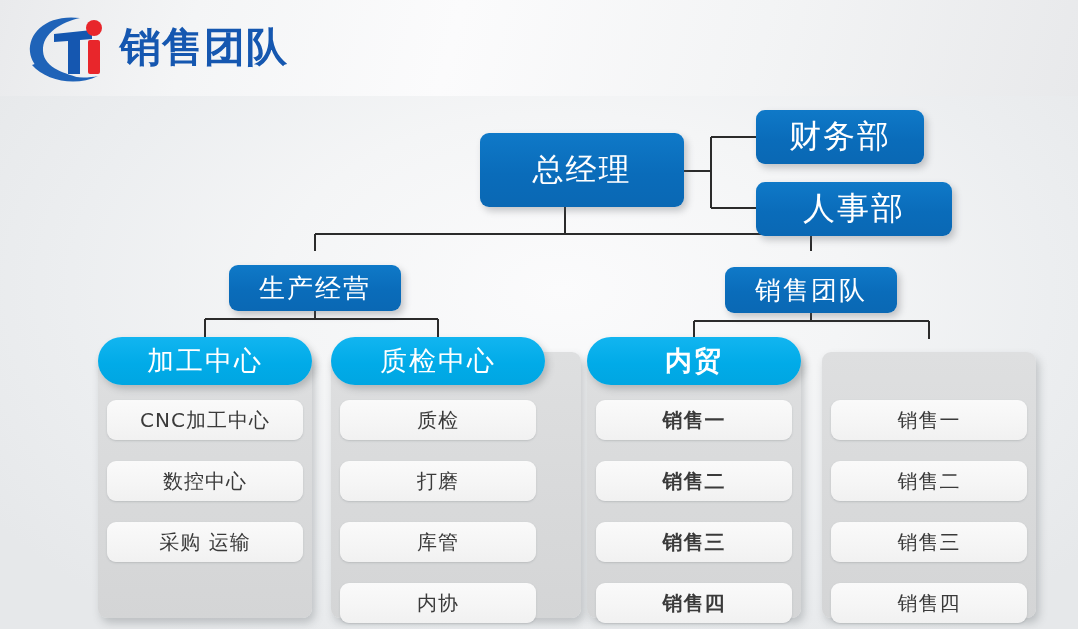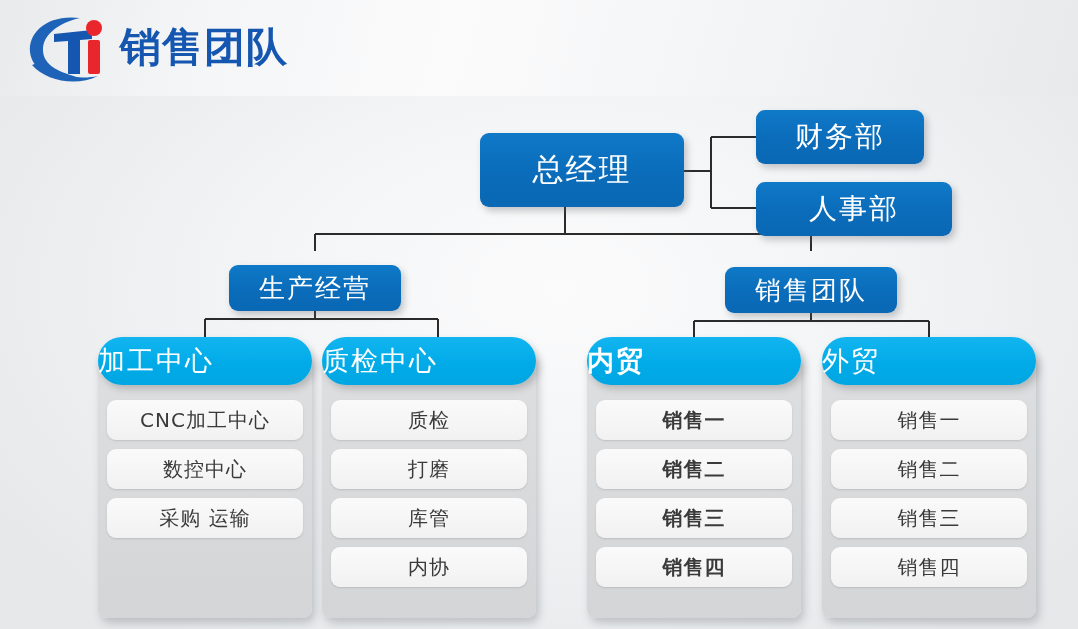--- a/index.html
+++ b/index.html
@@ -31,34 +31,34 @@
   
   .node{position:absolute;display:flex;align-items:center;justify-content:center;
     color:#ffffff;border-radius:9px;
     box-shadow:3px 4px 7px rgba(90,95,100,.33);
     font-family:"DejaVu Sans","Liberation Sans",sans-serif;}
   .node.lvl1{background:linear-gradient(180deg,#0f79c8 0%,#0a6cba 55%,#0a68b4 100%);
     font-size:31px;letter-spacing:2px;}
   .node.lvl2{background:linear-gradient(180deg,#0f79c8 0%,#0a6cba 55%,#0a68b4 100%);
     font-size:26px;letter-spacing:2px;margin-top:14px;}
   .node.dept{background:linear-gradient(180deg,#0f79c8 0%,#0a6cba 55%,#0a68b4 100%);
-    font-size:28px;letter-spacing:2px;}
+    font-size:32px;letter-spacing:2px;}
 
   
   .group{position:absolute;width:214px;top:352px;height:266px;
     background:linear-gradient(180deg,#dedfe0 0%,#d8d9da 60%,#d4d5d6 100%);
     border-radius:9px;box-shadow:3px 5px 8px rgba(90,95,100,.30);}
   .group-head{position:absolute;left:0;top:-15px;width:214px;height:48px;
-    display:flex;align-items:center;justify-content:flex-start;
+    display:flex;align-items:center;justify-content:center;
     background:linear-gradient(180deg,#12b5f0 0%,#01abe8 55%,#00a6e2 100%);
     border-radius:24px;color:#fff;font-size:27px;letter-spacing:2px;
     box-shadow:3px 4px 7px rgba(90,95,100,.32);
     font-family:"DejaVu Sans","Liberation Sans",sans-serif;}
   .items{position:absolute;left:9px;top:48px;width:196px;}
-  .item{height:40px;margin-bottom:9px;border-radius:9px;
+  .item{height:40px;margin-bottom:21px;border-radius:9px;
     background:linear-gradient(180deg,#fafafa 0%,#f5f5f5 60%,#f1f1f1 100%);
     display:flex;align-items:center;justify-content:center;
     color:#3a3a3a;font-size:20px;letter-spacing:1px;
     box-shadow:0 1px 2px rgba(120,125,130,.30);
     font-family:"DejaVu Sans","Liberation Sans",sans-serif;}
 </style>
 </head>
 <body>
 
 <div id="canvas">
@@ -125,21 +125,21 @@
     <div class="group-head">
       <span>加工中心</span>
     </div>
     <div class="items">
       <div class="item">CNC加工中心</div>
       <div class="item">数控中心</div>
       <div class="item">采购 运输</div>
     </div>
   </div>
 
-  <div class="group" style="left:322px;">
+  <div class="group" style="left:331px;padding-left:36px;">
     <div class="group-head">
       <span>质检中心</span>
     </div>
     <div class="items">
       <div class="item">质检</div>
       <div class="item">打磨</div>
       <div class="item">库管</div>
       <div class="item">内协</div>
     </div>
   </div>
@@ -150,23 +150,20 @@
     </div>
     <div class="items">
       <div class="item">销售一</div>
       <div class="item">销售二</div>
       <div class="item">销售三</div>
       <div class="item">销售四</div>
     </div>
   </div>
 
   <div class="group" style="left:822px;">
-    <div class="group-head">
-      <span>外贸</span>
-    </div>
     <div class="items">
       <div class="item">销售一</div>
       <div class="item">销售二</div>
       <div class="item">销售三</div>
       <div class="item">销售四</div>
     </div>
   </div>
 
 </div>
 

